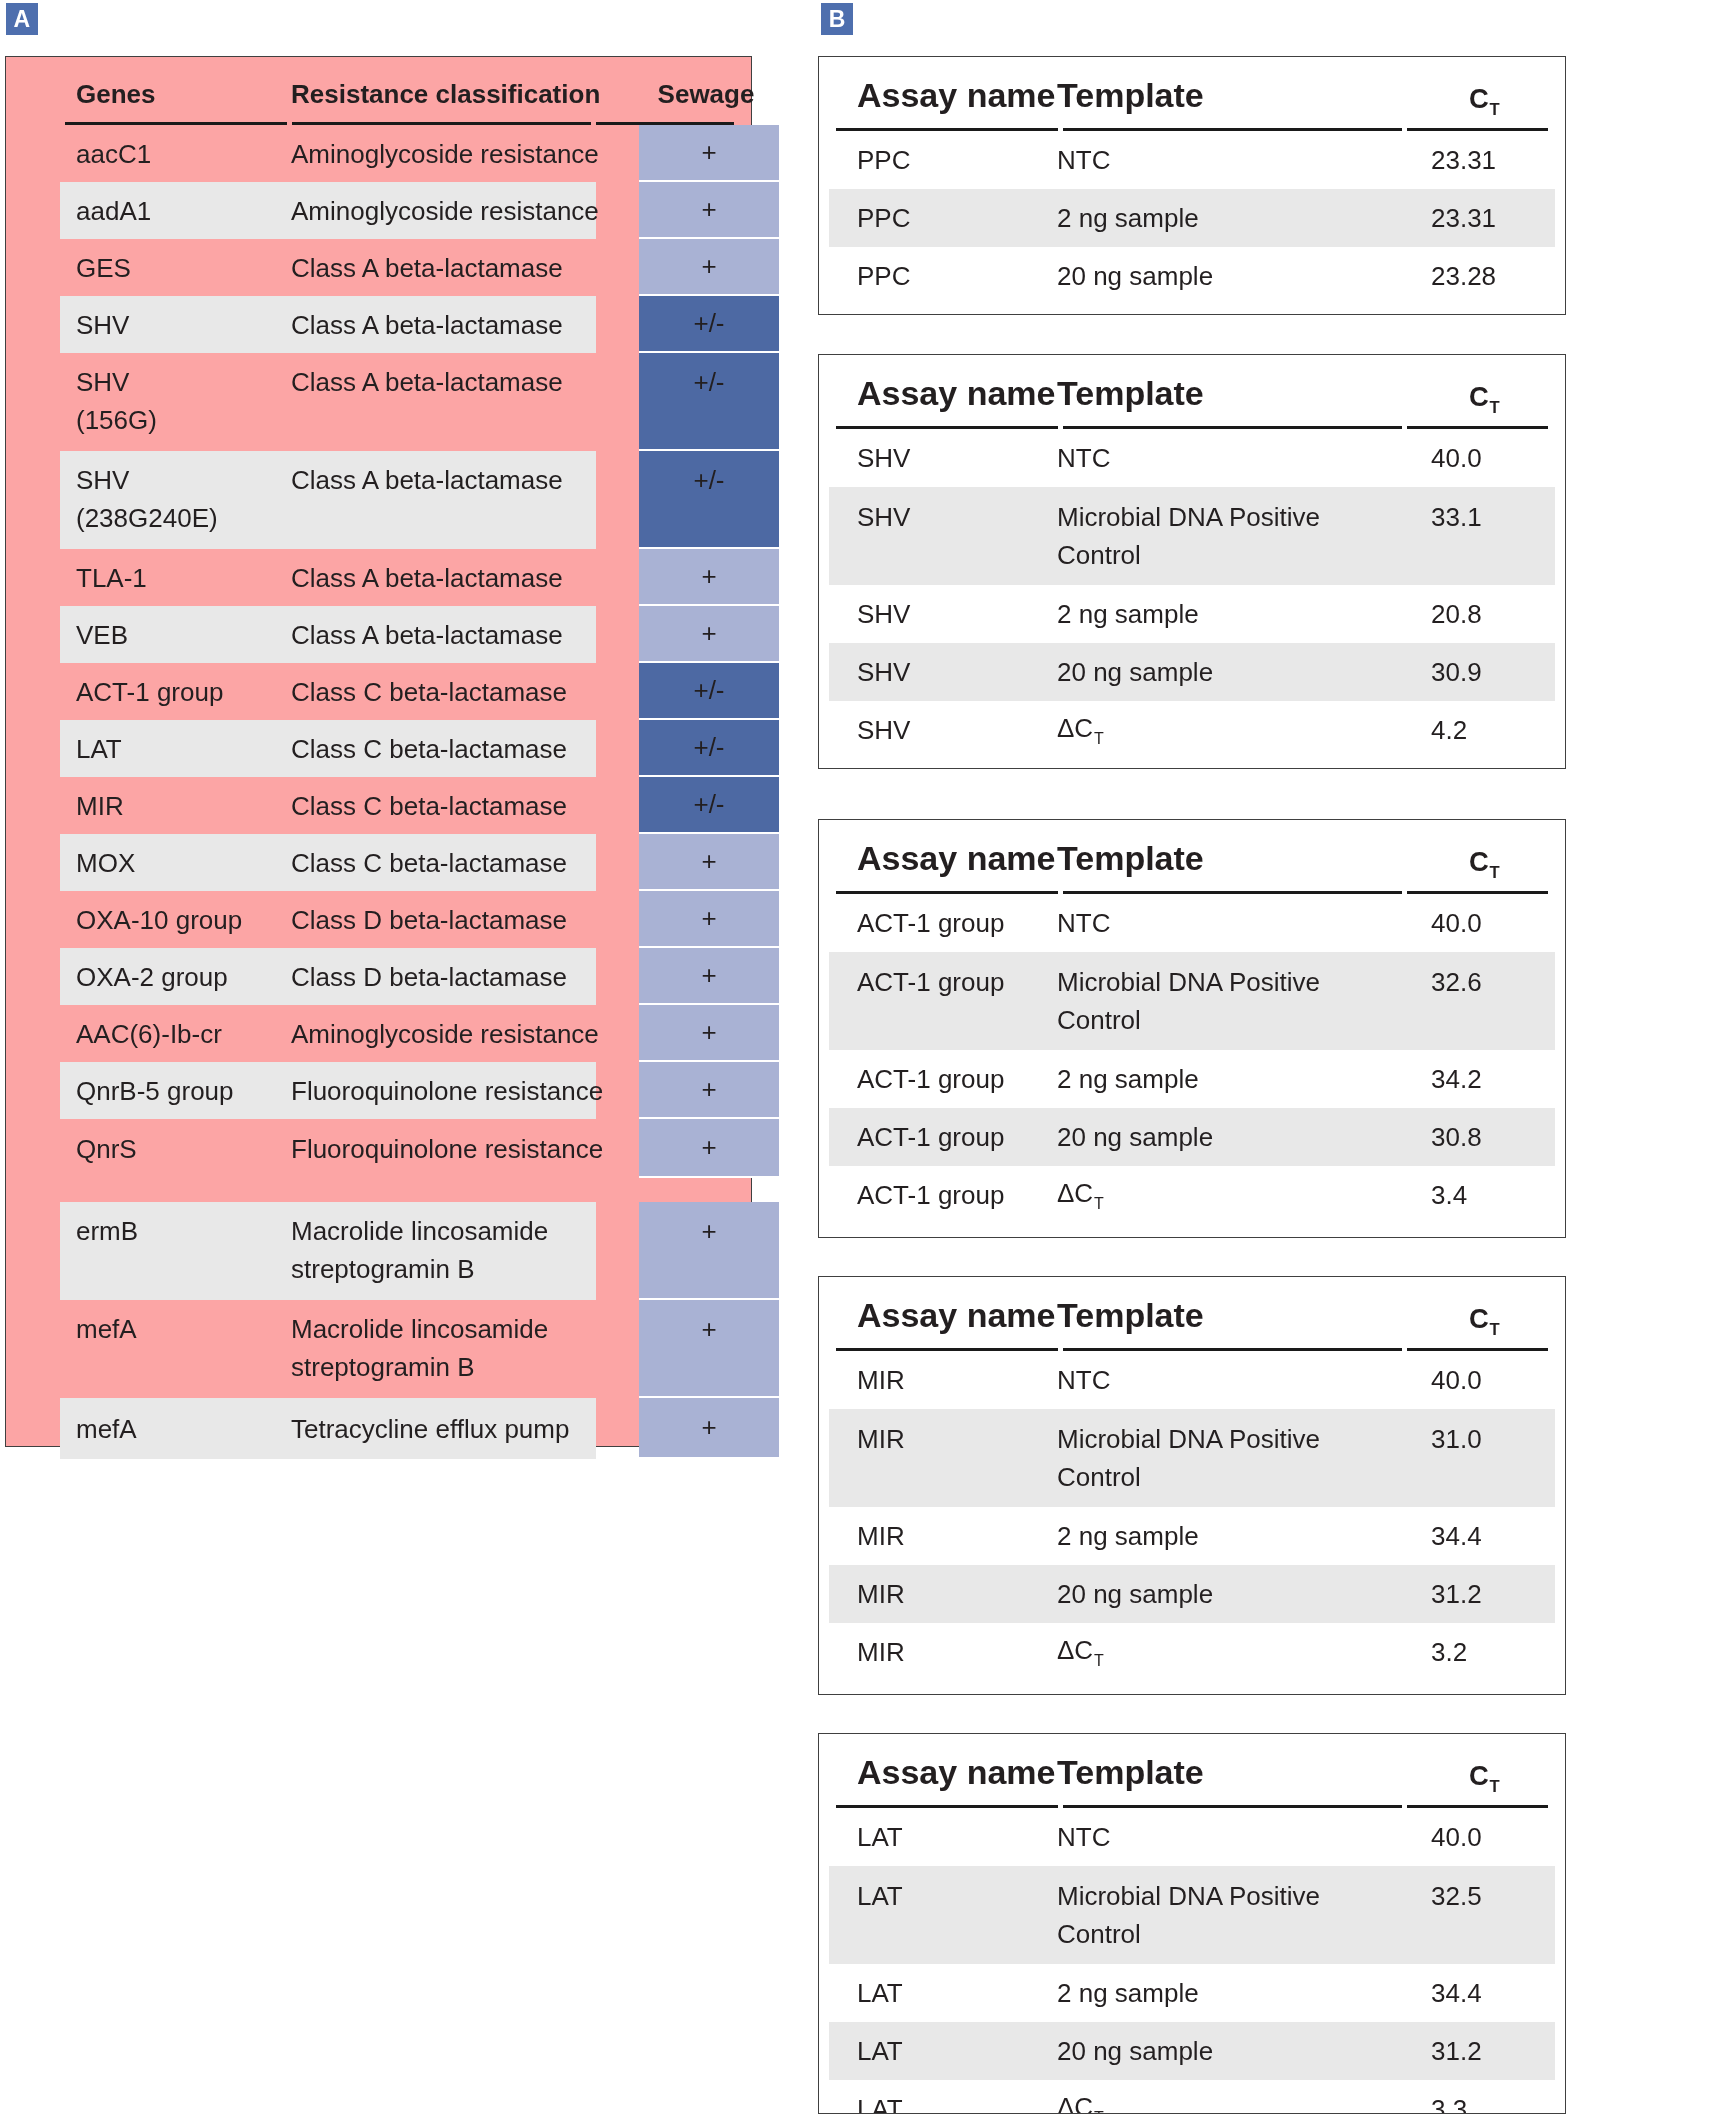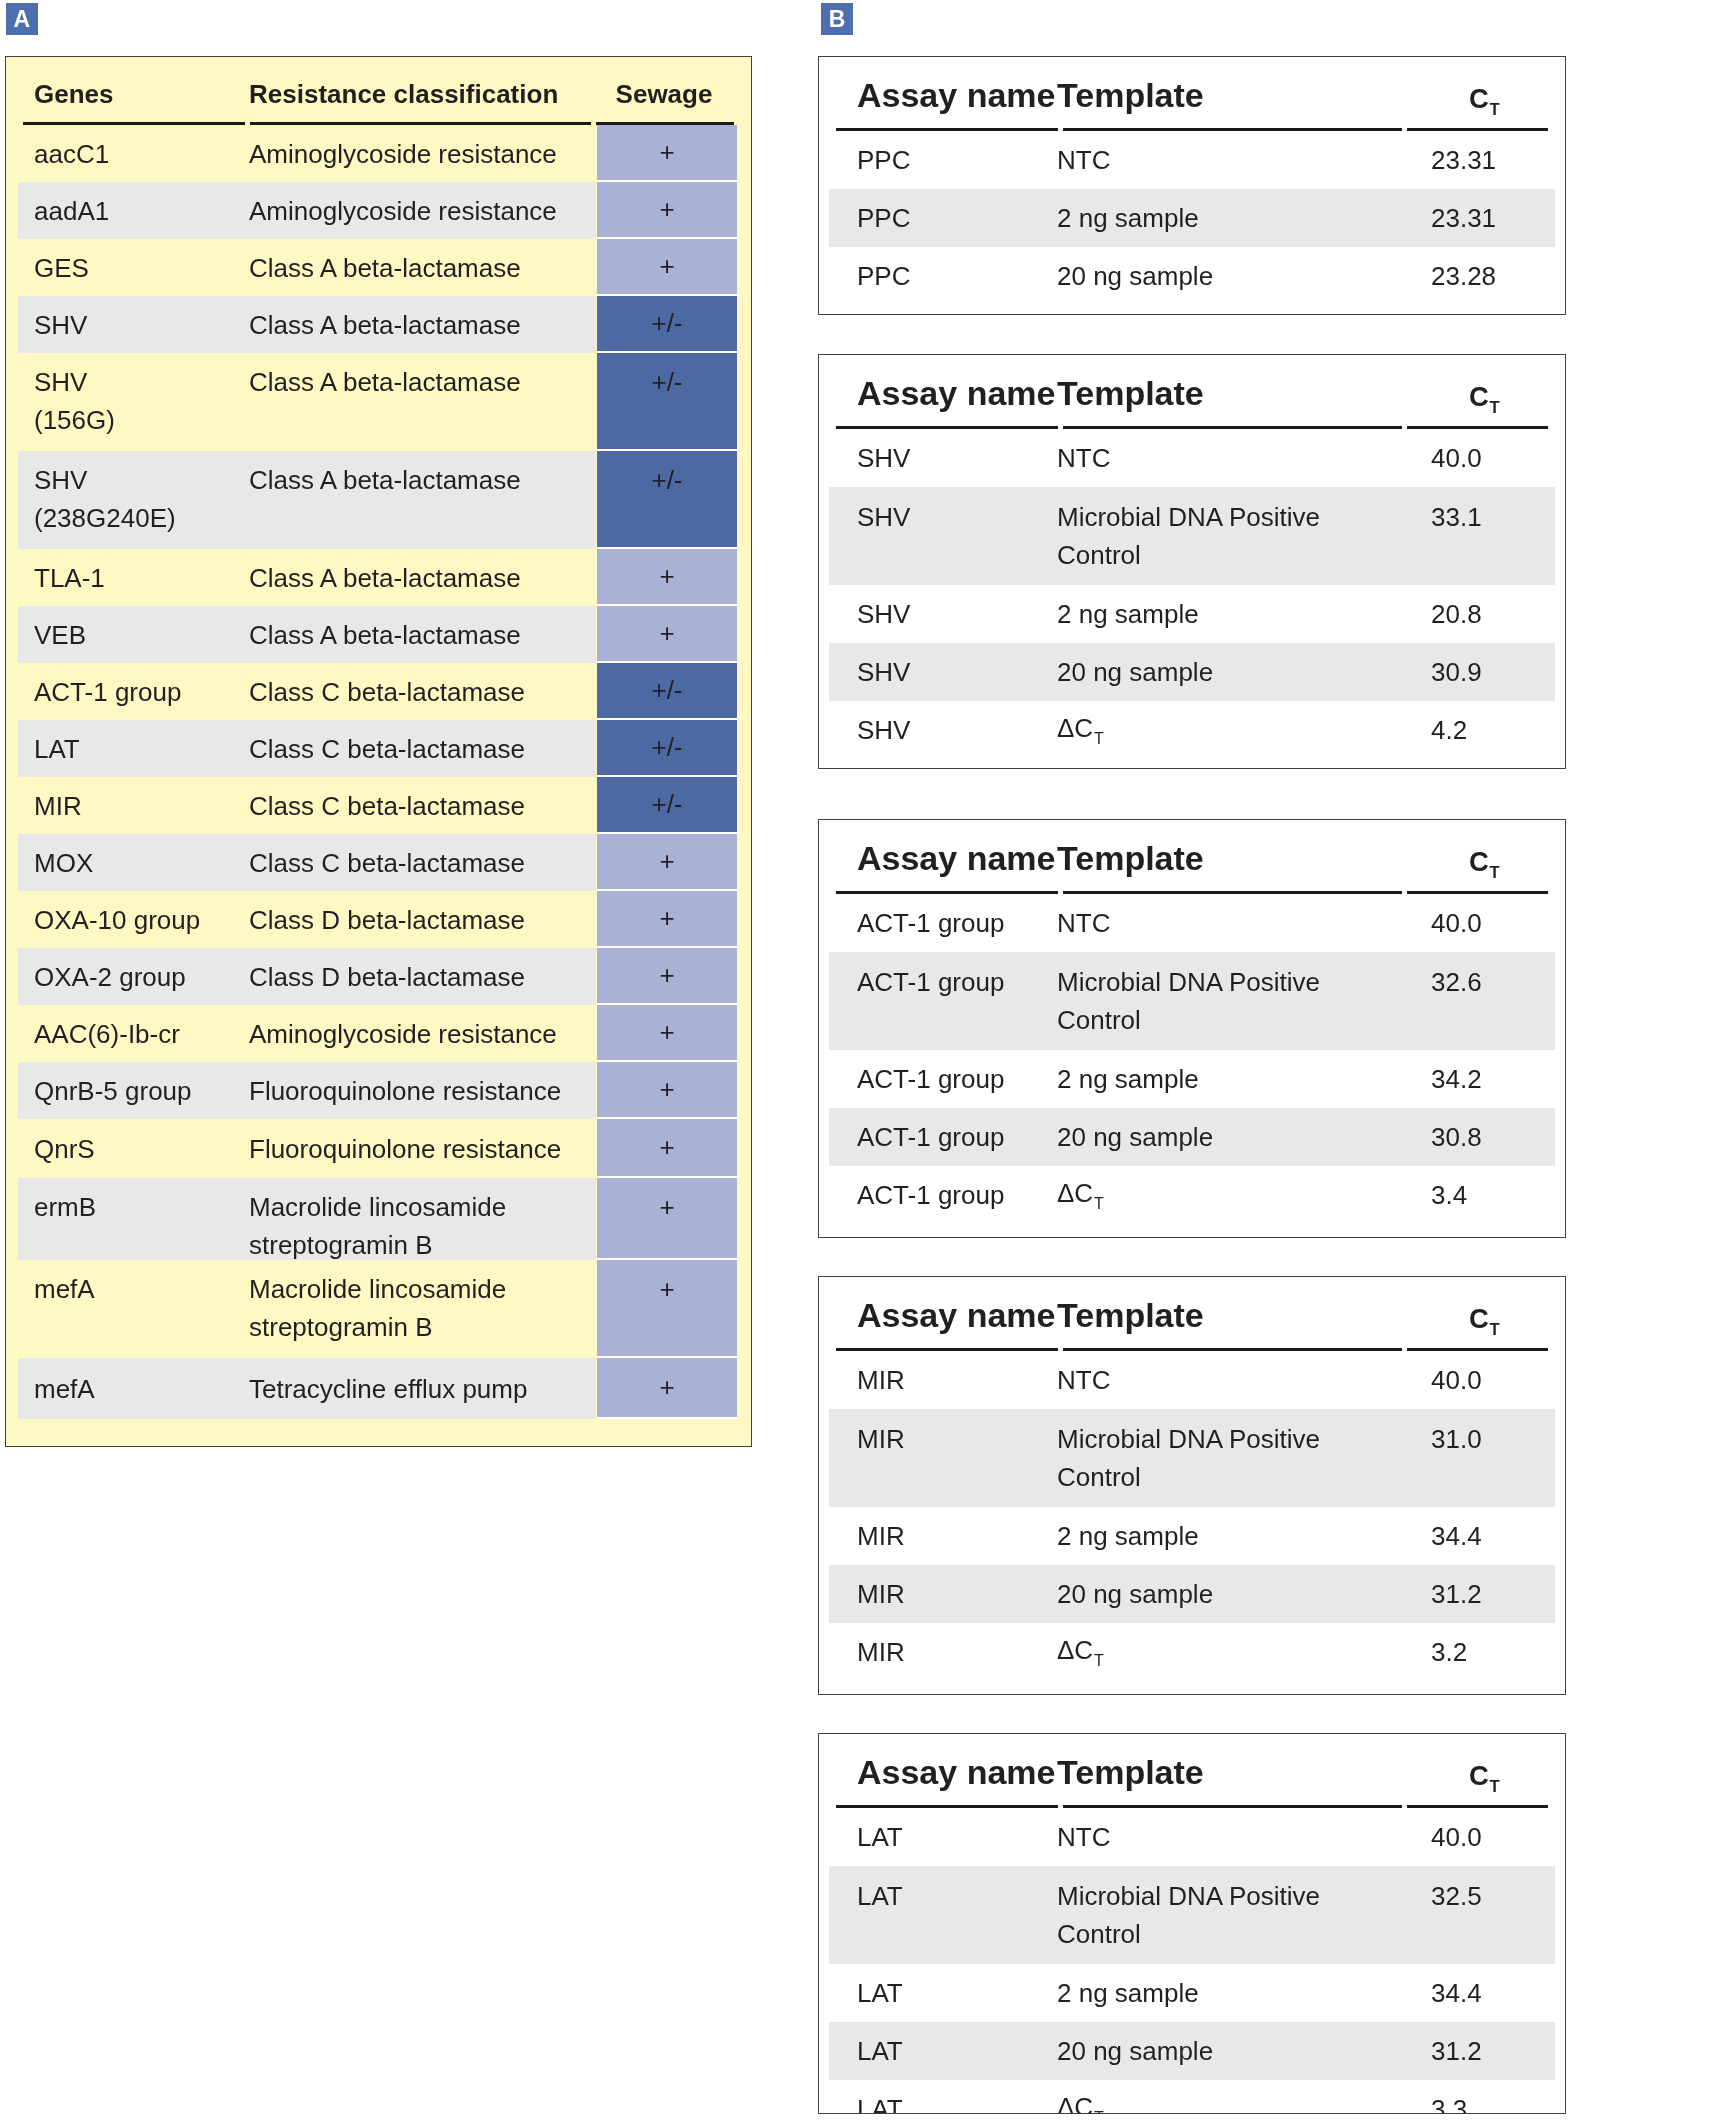--- a/index.html
+++ b/index.html
@@ -5,21 +5,21 @@
   html,body{margin:0;padding:0;background:#ffffff;}
   .page{position:relative;width:1734px;height:2127px;background:#fff;
         font-family:"Liberation Sans",sans-serif;color:#231f20;overflow:hidden;}
 
   
   .plabel{position:absolute;width:32px;height:32px;display:flex;align-items:center;
           justify-content:center;color:#fff;font-weight:bold;font-size:23px;}
 
   
   .atable{position:absolute;left:5px;top:56px;width:747px;height:1391px;
-          border:1.7px solid #404040;box-sizing:border-box;background:#fef9c3;}
+          border:1.7px solid #404040;box-sizing:border-box;background:#fca5a5;padding-left:42px;}
   .a-header{position:relative;height:65px;}
   .ah{position:absolute;bottom:11.6px;font-weight:bold;font-size:26px;white-space:nowrap;}
   .ah-genes{left:28px;}
   .ah-class{left:243px;}
   .ah-sewage{left:589px;width:138px;text-align:center;}
   .hrule{height:3.3px;margin:0 16.6px;display:flex;}
   .hrule i{display:block;height:3.3px;}
   .hrule .gap{width:5px;}
 
   .arow{position:relative;}
@@ -264,21 +264,21 @@
           <div class="cellA gene-cell">
             <div>QnrS</div>
           </div>
           <div class="cellA class-cell">
             <div>Fluoroquinolone resistance</div>
           </div>
           <div class="sew-cell" style="background: rgb(169, 178, 212);">
             <div>+</div>
           </div>
         </div>
-        <div class="arow tall" style="height: 82px;">
+        <div class="arow tall" style="height: 98px; margin-top: 24px;">
           <div class="band" style="background: rgb(232, 232, 232);"></div>
           <div class="cellA gene-cell">
             <div>ermB</div>
           </div>
           <div class="cellA class-cell">
             <div>Macrolide lincosamide</div>
             <div>streptogramin B</div>
           </div>
           <div class="sew-cell" style="background: rgb(169, 178, 212);">
             <div>+</div>

